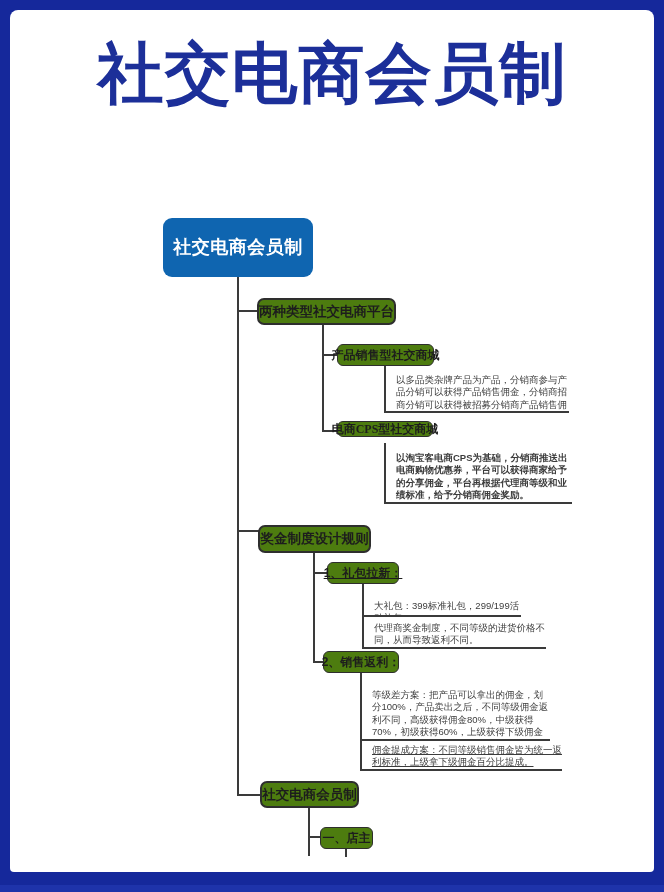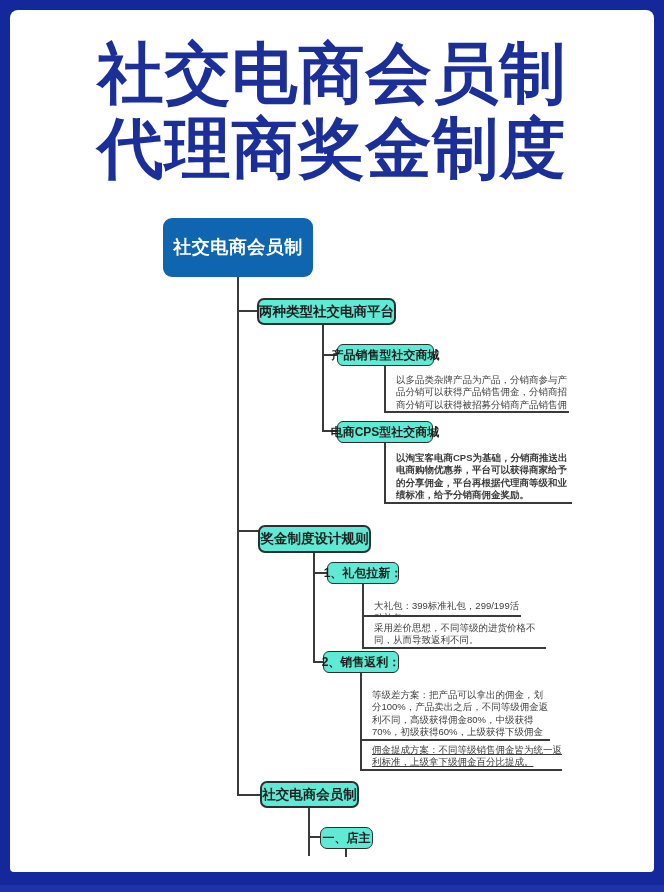--- a/index.html
+++ b/index.html
@@ -37,21 +37,21 @@
     font-size:66px;
     line-height:1.13;
     letter-spacing:1px;
   }
   
   .vline,.hline{position:absolute;background:var(--line);}
   .vline{width:2px;}
   .hline{height:2px;}
   .node{
     position:absolute;
-    background:#5eead4;
+    background:#4d7c0f;
     border:2px solid #2e2e2e;
     border-radius:7px;
     display:flex;align-items:center;justify-content:center;
     font-weight:bold;color:var(--ink);
     white-space:nowrap;
   }
   .node.lvl1{font-size:13.5px;}
   .node.lvl2{font-size:12px;border-width:1.8px;border-radius:6px;}
   .root{
     position:absolute;left:163px;top:218px;width:150px;height:59px;
@@ -70,21 +70,20 @@
   }
 </style>
 </head>
 <body>
 
 <div class="page"></div>
 <div class="bottom-strip"></div>
 
 <div class="title">
   <div>社交电商会员制</div>
-  <div>代理商奖金制度</div>
 </div>
 
 <div class="vline" style="left:237px;top:277px;height:519px;"></div>
 <div class="hline" style="left:237px;top:310px;width:21px;"></div>
 <div class="hline" style="left:237px;top:530px;width:22px;"></div>
 <div class="hline" style="left:237px;top:794px;width:24px;"></div>
 
 <div class="vline" style="left:322px;top:325px;height:107px;"></div>
 <div class="hline" style="left:322px;top:354px;width:16px;"></div>
 <div class="hline" style="left:322px;top:430px;width:16px;"></div>
@@ -104,33 +103,33 @@
 <div class="root">
   <div>社交电商会员制</div>
 </div>
 
 <div class="node lvl1" style="left:257px;top:298px;width:139px;height:27px;">两种类型社交电商平台</div>
 
 <div class="node lvl2" style="left:337px;top:344px;width:97px;height:22px;">产品销售型社交商城</div>
 
 <div class="note" style="left:384px;top:374px;width:185px;height:39px;">以多品类杂牌产品为产品，分销商参与产品分销可以获得产品销售佣金，分销商招商分销可以获得被招募分销商产品销售佣金的提成。</div>
 
-<div class="node lvl2" style="left:337px;top:421px;width:96px;height:22px;">电商CPS型社交商城</div>
+<div class="node lvl2" style="left:337px;top:421px;width:96px;height:16px;font-family:Liberation Serif, serif;">电商CPS型社交商城</div>
 
 <div class="note" style="left:384px;top:452px;width:188px;height:52px;font-weight:bold;">以淘宝客电商CPS为基础，分销商推送出电商购物优惠券，平台可以获得商家给予的分享佣金，平台再根据代理商等级和业绩标准，给予分销商佣金奖励。</div>
 
 <div class="node lvl1" style="left:258px;top:517px;width:113px;height:28px;margin-top:8px;">奖金制度设计规则</div>
 
-<div class="node lvl2" style="left:327px;top:562px;width:72px;height:22px;">1、礼包拉新：</div>
+<div class="node lvl2" style="left:327px;top:562px;width:72px;height:22px;text-decoration:underline;">1、礼包拉新：</div>
 
 <div class="note" style="left:362px;top:600px;width:159px;height:17px;">大礼包：399标准礼包，299/199活动礼包</div>
 
-<div class="note" style="left:362px;top:622px;width:184px;height:27px;">采用差价思想，不同等级的进货价格不同，从而导致返利不同。</div>
+<div class="note" style="left:362px;top:622px;width:184px;height:27px;">代理商奖金制度，不同等级的进货价格不同，从而导致返利不同。</div>
 
 <div class="node lvl2" style="left:323px;top:651px;width:76px;height:22px;">2、销售返利：</div>
 
 <div class="note" style="left:360px;top:689px;width:190px;height:52px;">等级差方案：把产品可以拿出的佣金，划分100%，产品卖出之后，不同等级佣金返利不同，高级获得佣金80%，中级获得70%，初级获得60%，上级获得下级佣金差。</div>
 
 <div class="note" style="left:360px;top:744px;width:202px;height:27px;text-decoration:underline;">佣金提成方案：不同等级销售佣金皆为统一返利标准，上级拿下级佣金百分比提成。</div>
 
 <div class="node lvl1" style="left:260px;top:781px;width:99px;height:27px;">社交电商会员制</div>
 
-<div class="node lvl2" style="left:320px;top:827px;width:53px;height:22px;border-radius:7px;">一、店主</div>
+<div class="node lvl2" style="left:320px;top:827px;width:53px;height:22px;">一、店主</div>
 
 </body></html>

